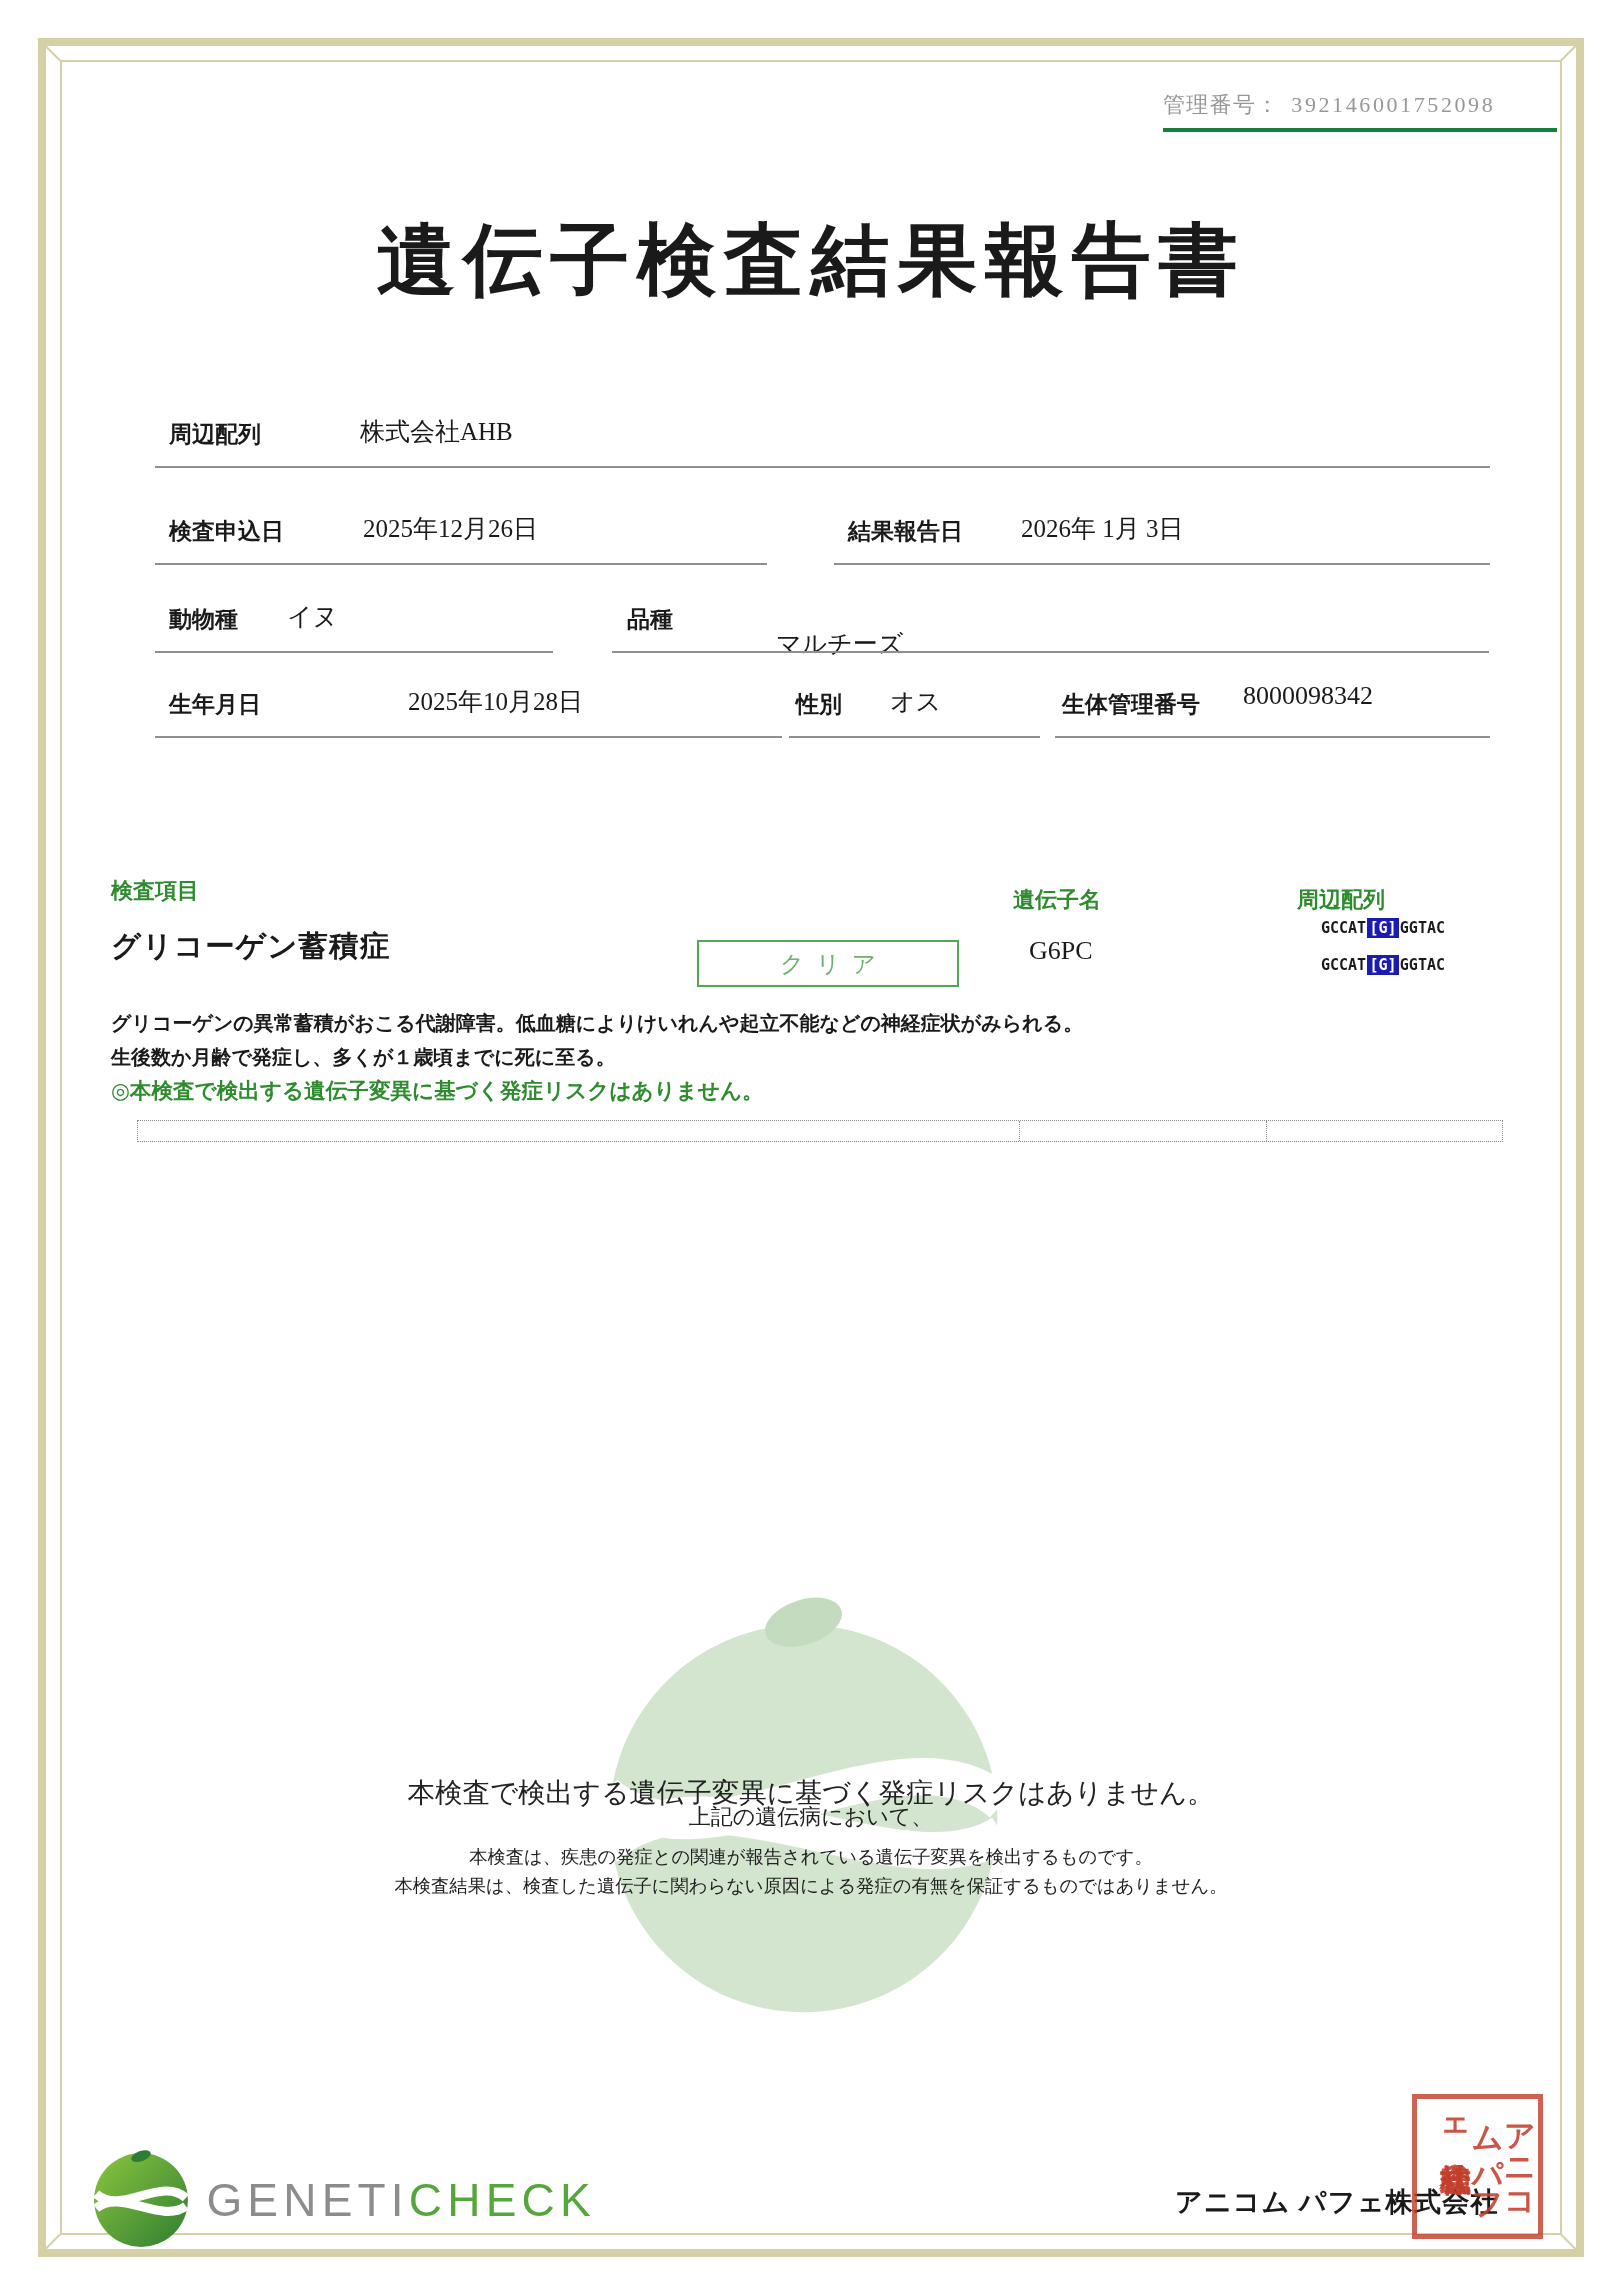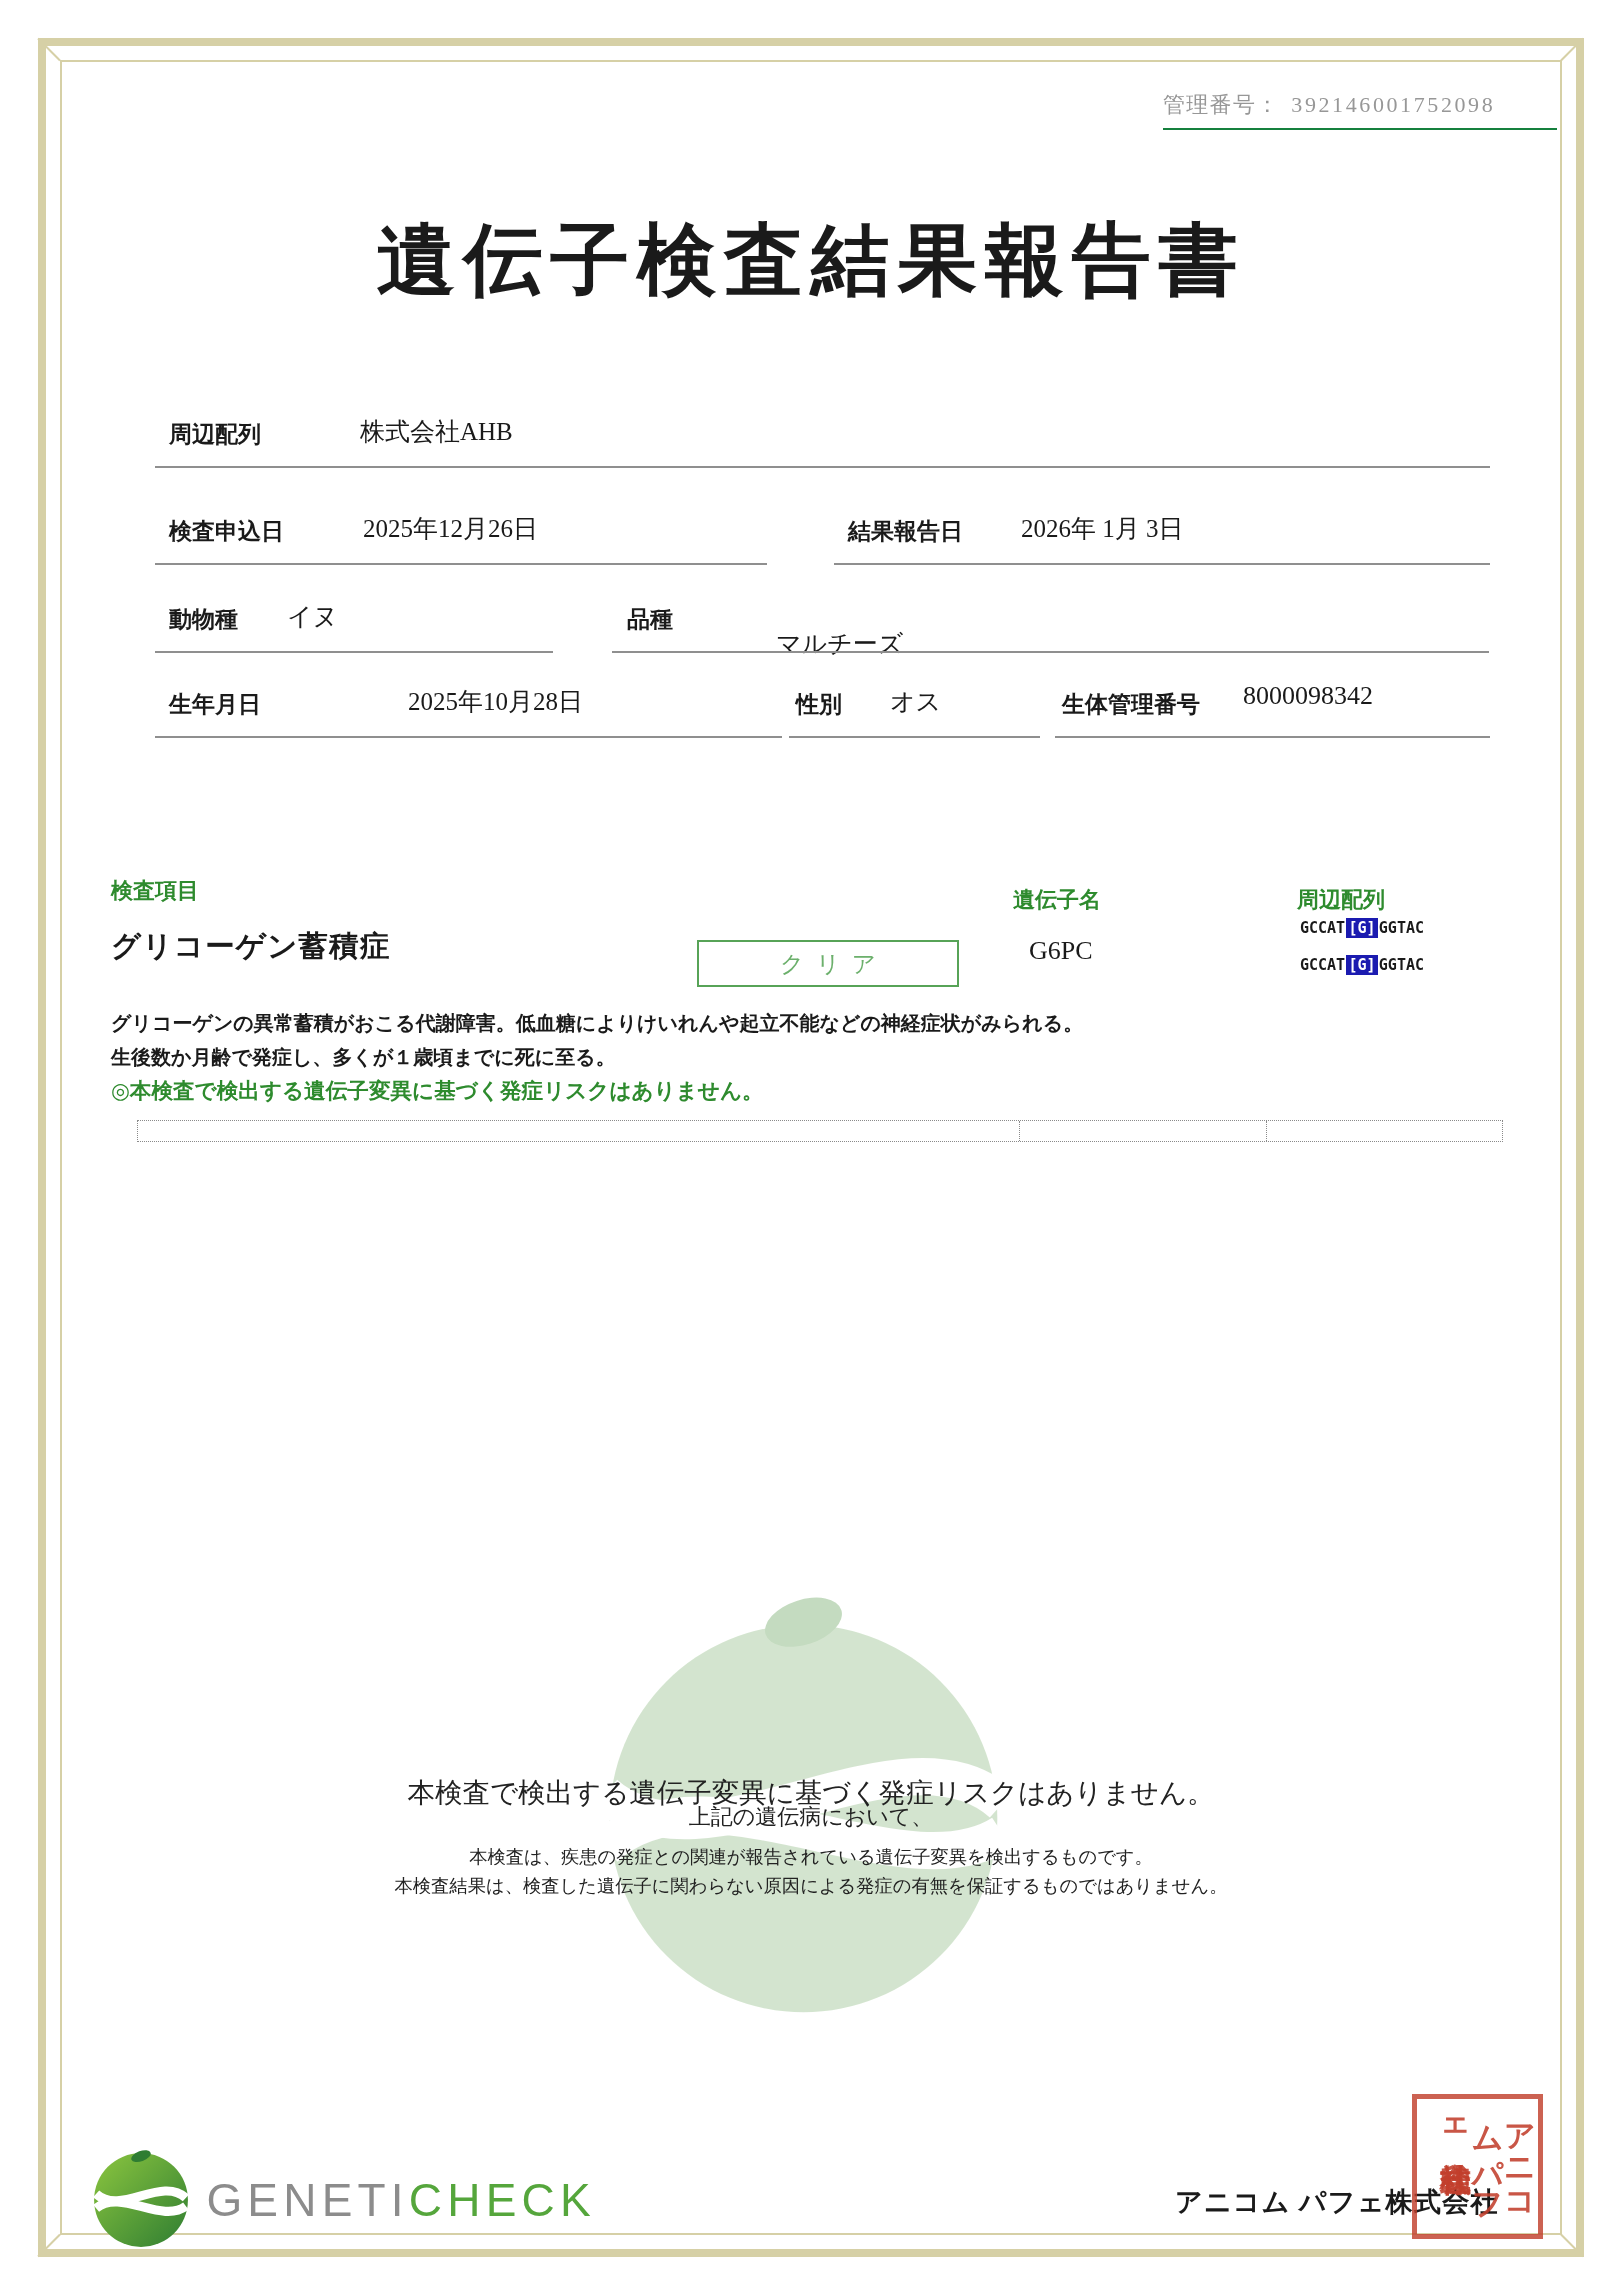--- a/index.html
+++ b/index.html
@@ -16,21 +16,21 @@
   .frame-inner{position:absolute;inset:60px;border:2px solid #d6d0a6;pointer-events:none;}
   .miter{position:absolute;width:2px;height:31px;background:#d6d0a6;pointer-events:none;}
   .miter.tl{left:48px;top:34px;transform:rotate(-45deg);}
   .miter.tr{left:1571px;top:34px;transform:rotate(45deg);}
   .miter.bl{left:48px;top:2230px;transform:rotate(45deg);}
   .miter.br{left:1571px;top:2230px;transform:rotate(-45deg);}
 
   
   .mgmt{
     position:absolute;left:1163px;top:90px;width:394px;
-    border-bottom:2px solid #15803d;padding-bottom:7.9px;
+    border-bottom:4px solid #15803d;padding-bottom:7.9px;
     font-size:22px;color:#979797;letter-spacing:1.3px;white-space:nowrap;
   }
   .mgmt .num{letter-spacing:2.6px;margin-left:11.8px;}
   .doc-title{
     position:absolute;left:0;top:208px;width:100%;
     text-align:center;font-size:79px;font-weight:700;letter-spacing:7.9px;
   }
 
   
   .flabel{position:absolute;font-size:23px;font-weight:700;white-space:nowrap;}
@@ -41,21 +41,21 @@
   .col-head{position:absolute;font-size:22px;font-weight:700;color:#2e8b2e;white-space:nowrap;}
   .disease{position:absolute;left:111px;top:927px;font-size:29.4px;font-weight:700;letter-spacing:1.3px;}
   .result-box{
     position:absolute;left:697px;top:940px;width:262px;height:47px;
     border:2px solid #57a357;box-sizing:border-box;
     display:flex;align-items:center;justify-content:center;
     font-size:23.6px;color:#6cb06c;letter-spacing:11.8px;text-indent:11.8px;
   }
   .gene{position:absolute;left:1029px;top:936px;font-size:26px;}
   .seqs{position:absolute;left:1300px;top:921px;font-family:"DejaVu Sans Mono","Liberation Mono",monospace;font-size:15px;font-weight:700;line-height:1.0;}
-  .seqs .seq-row{margin-bottom:22px;white-space:nowrap;}
+  .seqs .seq-row{margin-bottom:22px;white-space:nowrap;margin-left:21px;}
   .allele{background:#1b1bb0;color:#ffffff;padding:0.7px 2px;margin:0 1.3px;}
   .desc{position:absolute;left:111px;font-size:20px;font-weight:700;white-space:nowrap;}
   .risk{position:absolute;left:111px;top:1076px;font-size:21.6px;font-weight:700;color:#2e8b2e;white-space:nowrap;}
   .dotted-row{position:absolute;left:137px;top:1120px;width:1366px;height:22px;border:1.3px dotted #8a8a8a;box-sizing:border-box;}
   .dotted-div{position:absolute;top:0;height:100%;border-left:1.3px dotted #8a8a8a;}
 
   
   .watermark{position:absolute;left:555px;top:1570px;width:497px;height:497px;opacity:0.5;}
   .summary{position:absolute;left:0;width:100%;text-align:center;font-family:"Liberation Sans","DejaVu Sans",sans-serif;color:#222;}
   .sum1{top:1795px;font-size:22px;margin-top:7px;}

